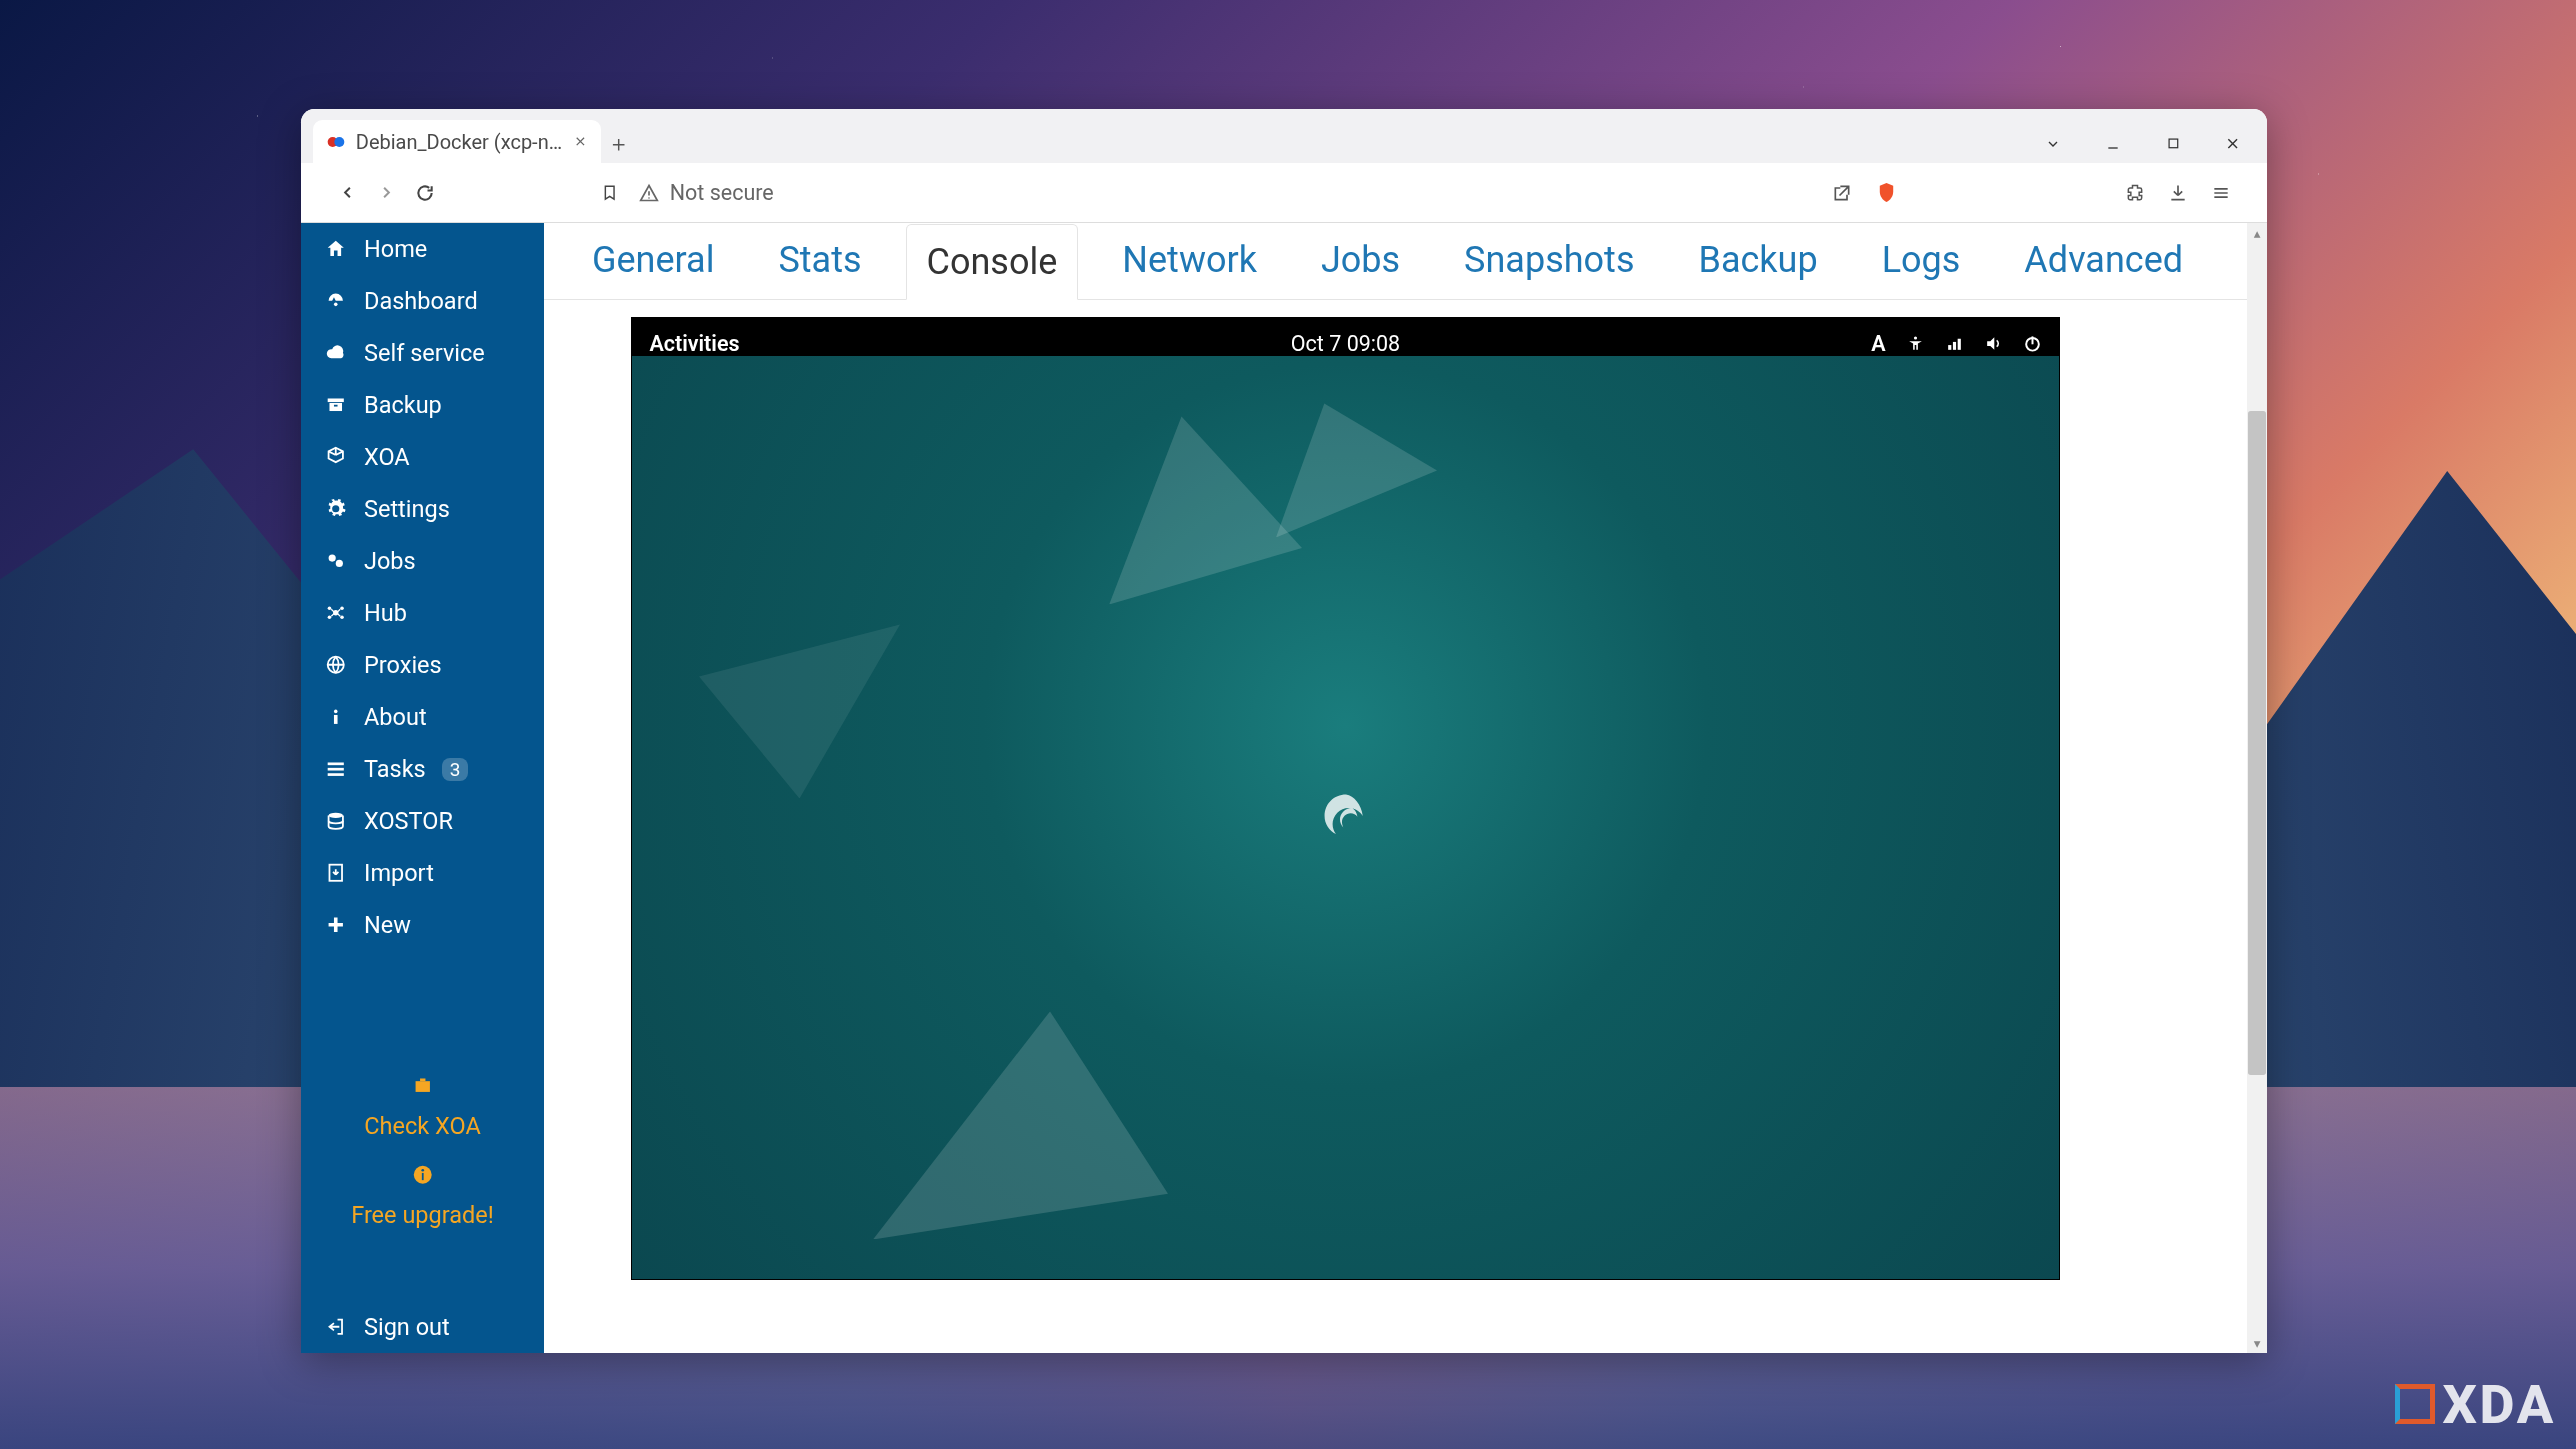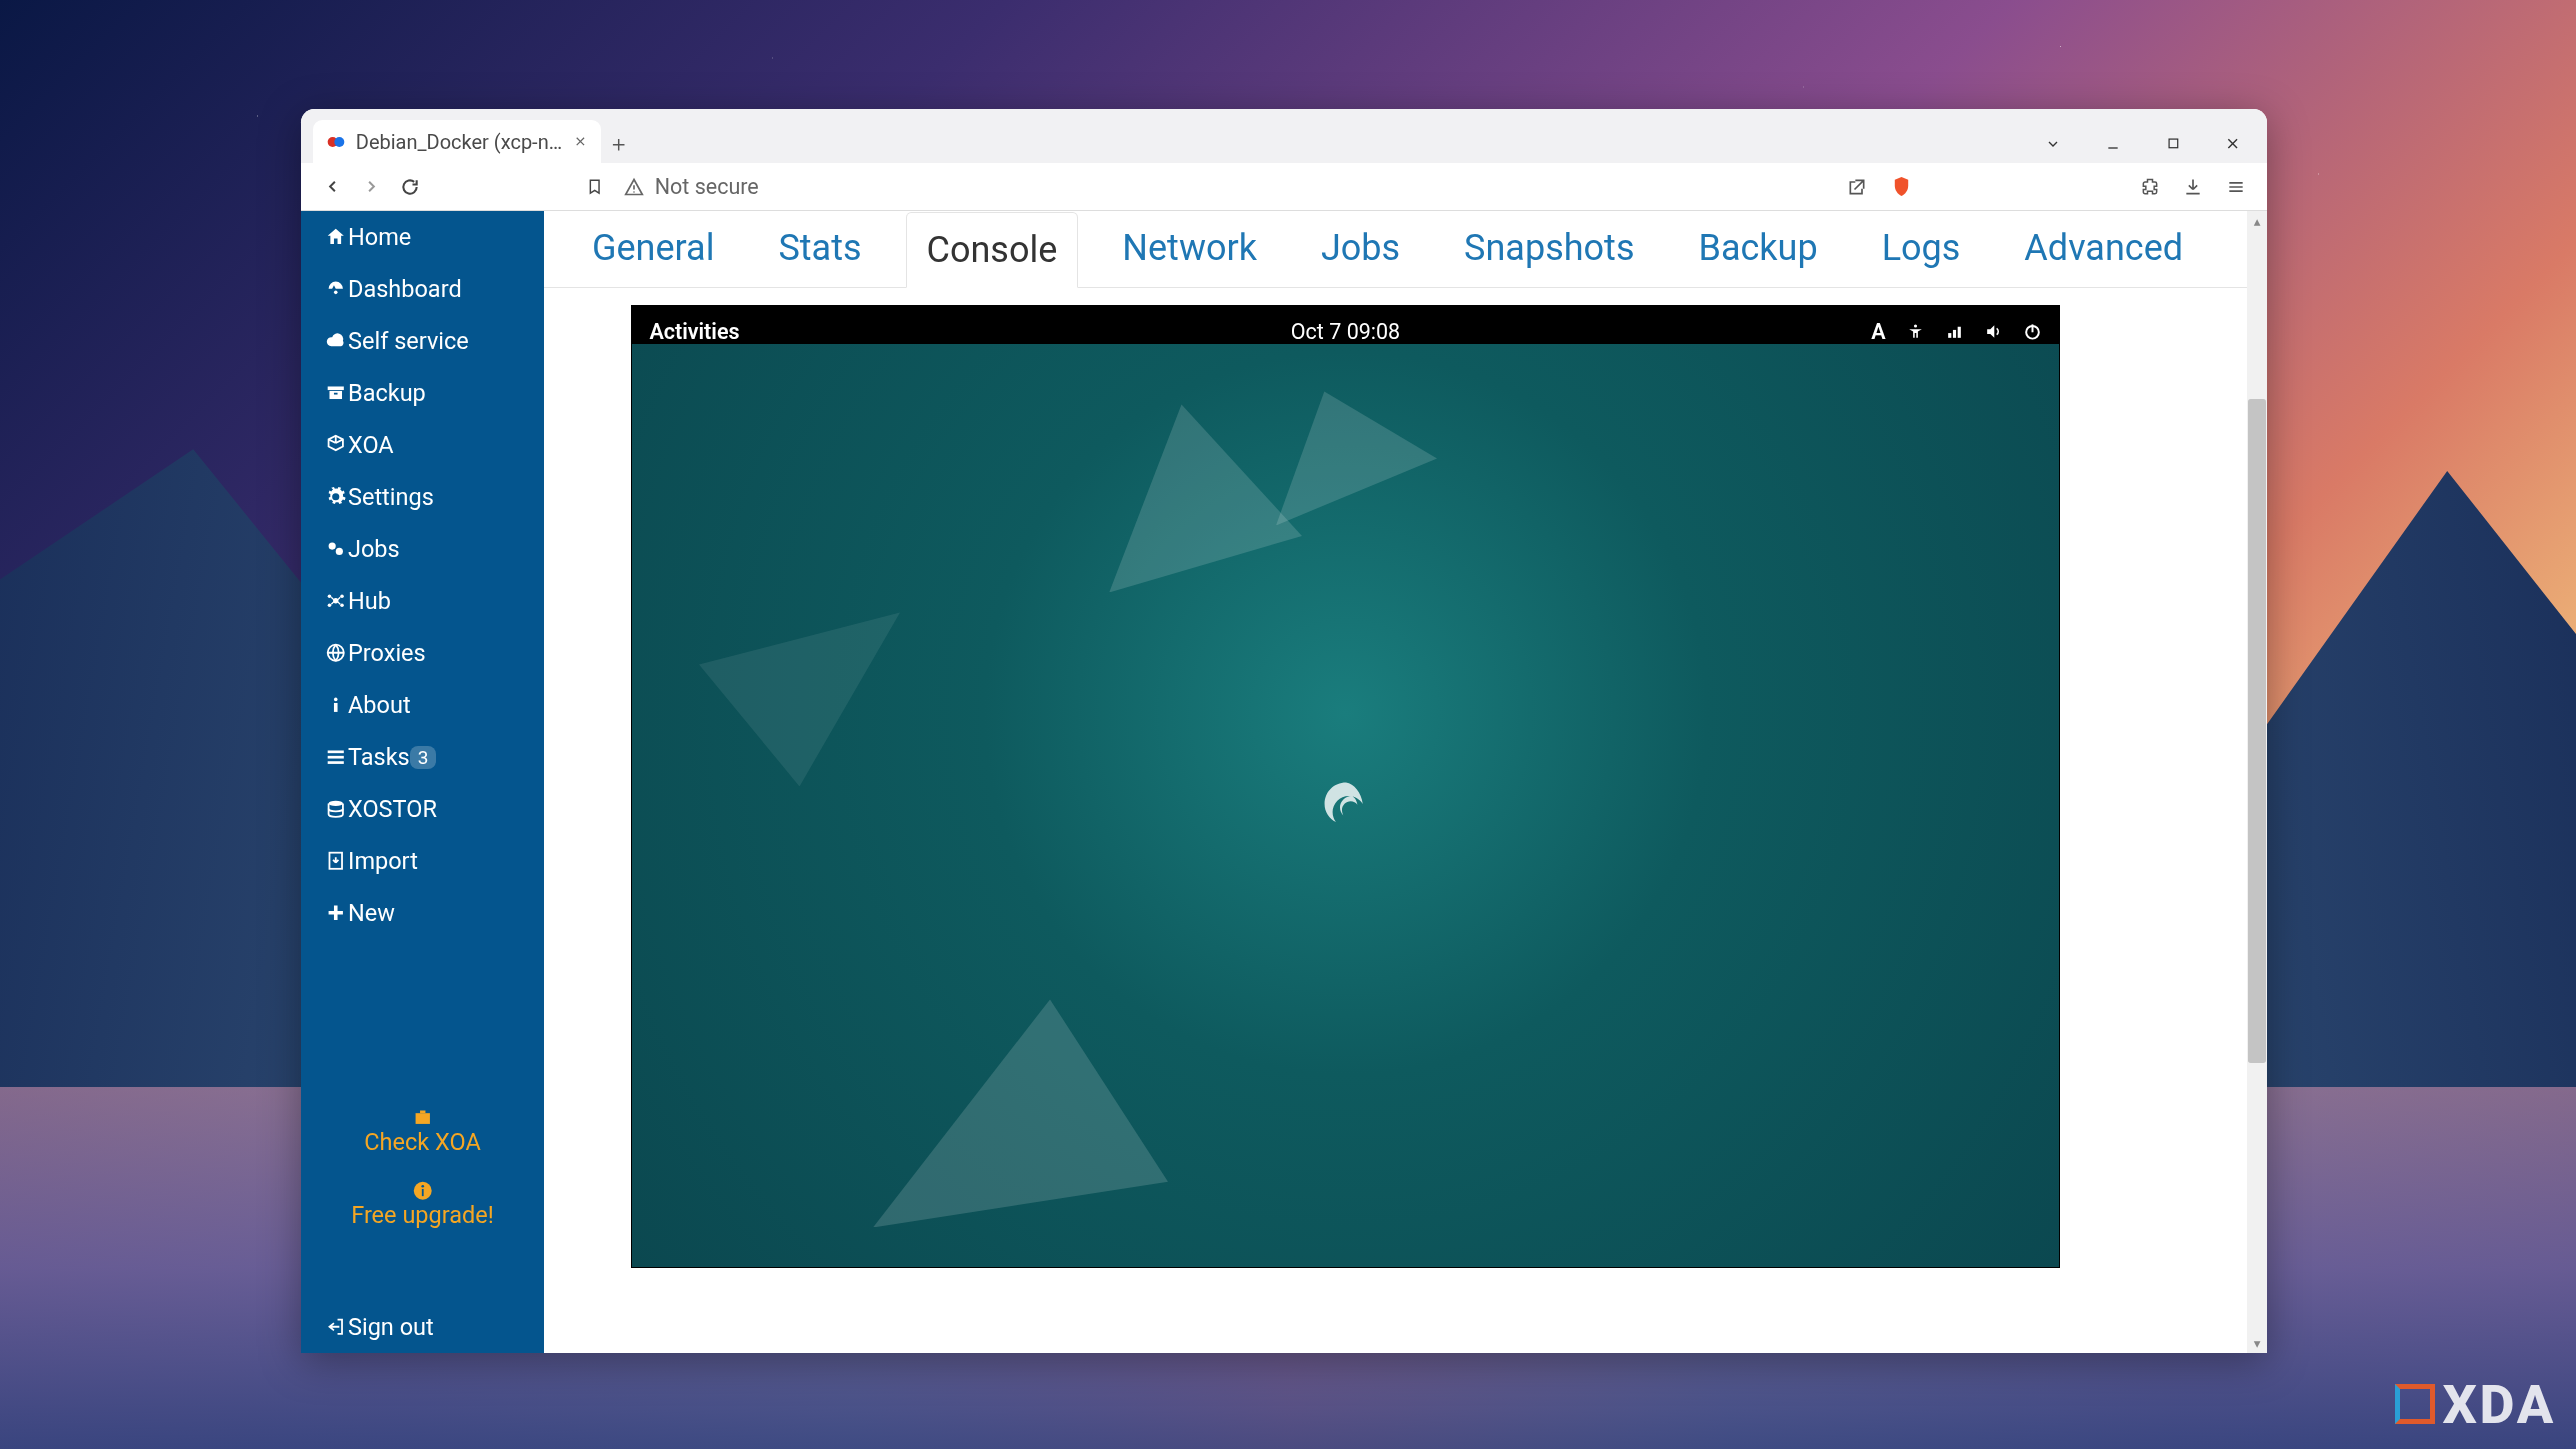--- a/index.html
+++ b/index.html
@@ -23,32 +23,32 @@
 .tab { display: flex; align-items: center; gap: 9.4px; background: #fff; padding: 9.4px 13.4px; border-radius: 9.4px 9.4px 0 0; font-size: 20px; color: #4a4a4a; min-width: 288px; max-width: 288px; overflow: hidden; white-space: nowrap; }
 .tab-favicon { width: 20px; height: 20px; flex: none; }
 .tab-favicon svg { width: 100%; height: 100%; }
 .tab-title { flex: 1; overflow: hidden; text-overflow: ellipsis; }
 .tab-close { flex: none; color: #666; }
 .newtab { padding: 9.4px; color: #555; }
 .titlebar-spacer { flex: 1; }
 .title-ctrl { display: flex; align-items: center; gap: 40px; padding-right: 24px; padding-bottom: 9.4px; color: #333; }
 .title-ctrl .ic { width: 20px; height: 20px; display: flex; align-items: center; justify-content: center; }
 
-.addressbar { height: 48px; display: flex; align-items: center; gap: 19px; padding: 0 21px; border-bottom: 0.7px solid #ddd; background: #fff; justify-content: flex-end; }
+.addressbar { height: 60px; display: flex; align-items: center; gap: 19px; padding: 0 36px; border-bottom: 0.7px solid #ddd; background: #fff; justify-content: flex-end; }
 .nav-ic { color: #999; width: 20px; display: flex; justify-content: center; }
 .nav-ic.enabled { color: #444; }
 .urlfield { flex: 1; display: flex; align-items: center; gap: 10.7px; font-size: 21.5px; color: #555; }
 .not-secure { color: #666; }
 .url-text { color: #333; }
 .addr-right { display: flex; align-items: center; gap: 23px; color: #555; }
 .brave-ic { color: #f0522b; }
 
 .content { flex: 1; display: flex; overflow: hidden; }
 .sidebar { width: 243px; background: #04558e; color: #fff; display: flex; flex-direction: column; font-size: 23.5px; }
-.sb-item { display: flex; align-items: center; padding: 12px 23px; cursor: pointer; }
+.sb-item { display: flex; align-items: center; gap: 16px; padding: 12px 23px; cursor: pointer; }
 .sb-ic { width: 24px; display: inline-flex; justify-content: center; }
 .sb-badge { background: rgba(255,255,255,0.22); border-radius: 8px; padding: 0 8px; font-size: 19px; }
 .sb-promo { color: #f5a623; flex-direction: column; }
 .sb-fill { flex: 1; }
 
 .main { flex: 1; background: #fff; display: flex; flex-direction: column; position: relative; }
 .vm-id { font-family: "Courier New", monospace; font-size: 21.5px; color: #888; padding: 8px 32px 0; }
 .vm-desc { font-size: 25.5px; color: #aaa; padding: 4px 32px 6.7px; }
 .tabs { display: flex; gap: 24px; padding: 0 28px; border-bottom: 0.7px solid #e4e4e4; }
 .tabx { padding: 16px 20px; font-size: 36px; color: #1f77b4; cursor: pointer; }

